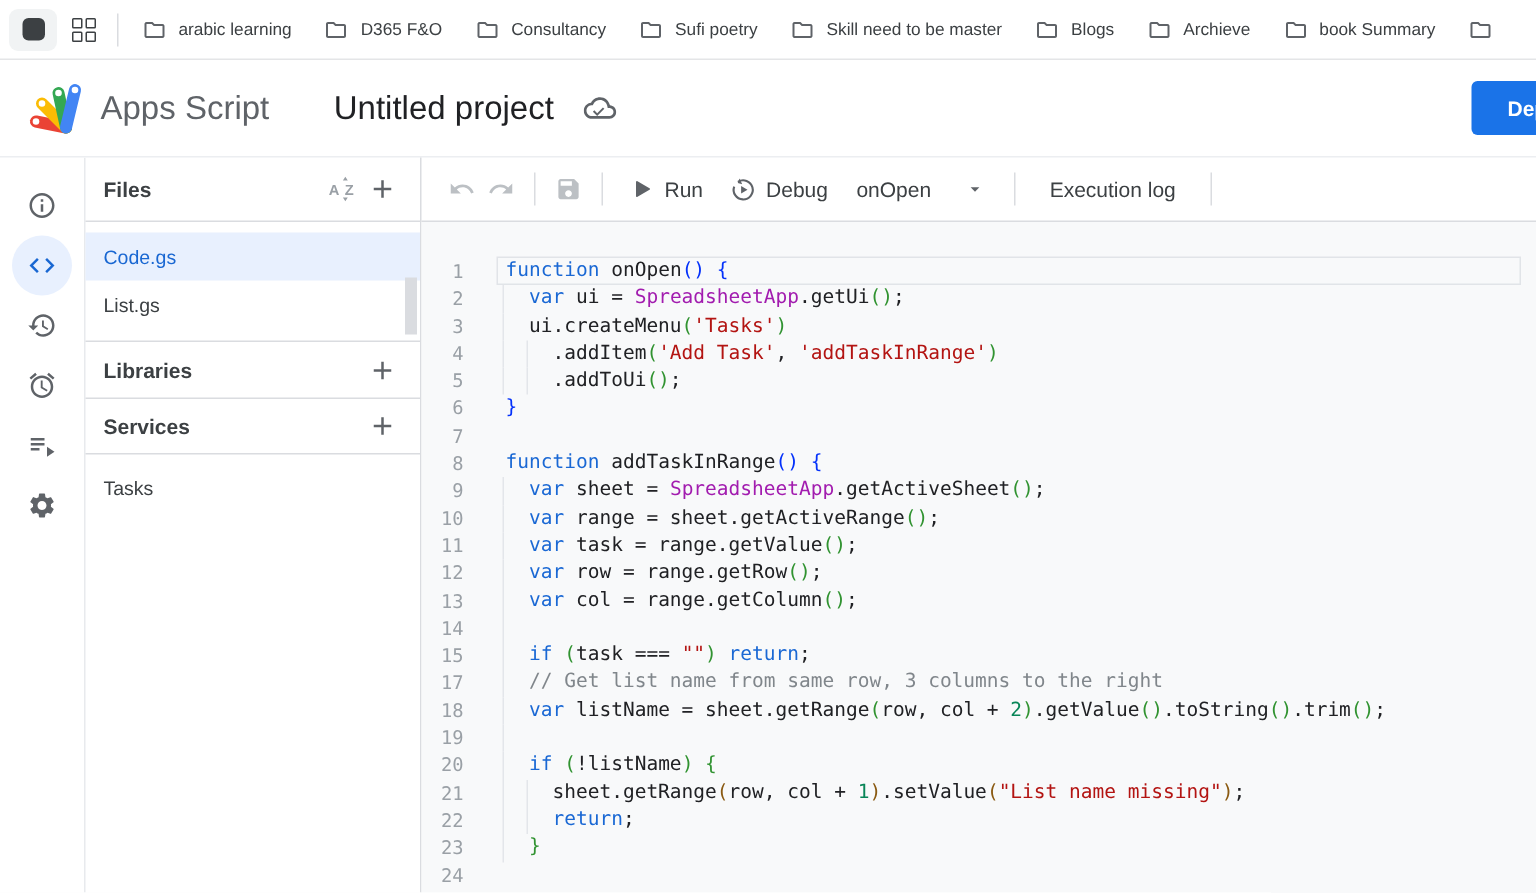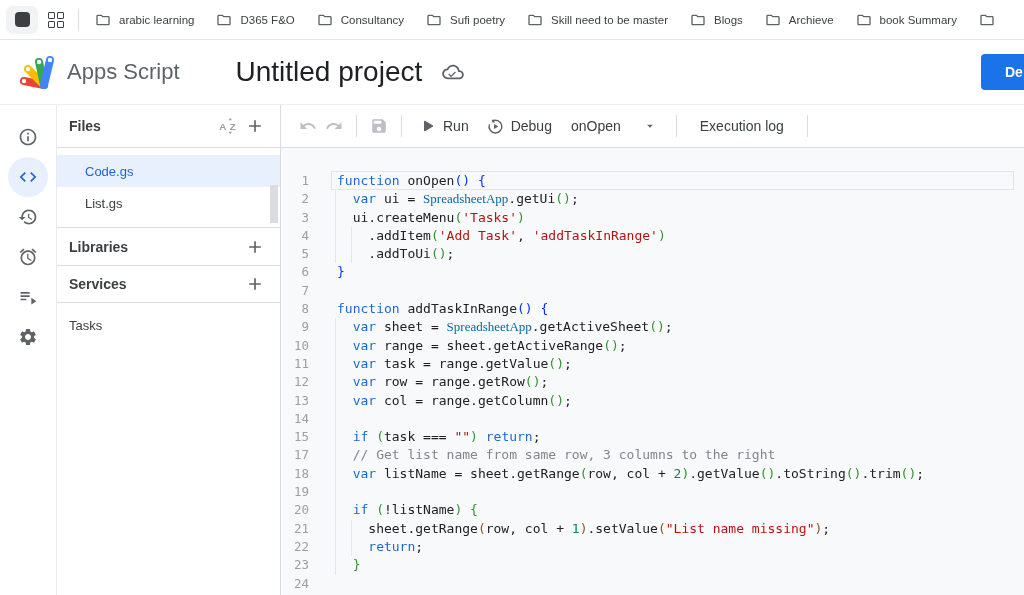--- a/index.html
+++ b/index.html
@@ -20,21 +20,21 @@
   .bm-list { display:flex; align-items:center; gap:22px; flex:1; overflow:hidden; }
   .bm { display:flex; align-items:center; gap:8px; white-space:nowrap;
     font-size:11.5px; color:#3c4043; cursor:pointer; }
   .bm svg { flex:0 0 auto; }
 
   
   .app-header { height:65px; display:flex; align-items:center; padding-left:17px;
     background:#fff; border-bottom:1px solid #eceef1; position:relative; }
   .logo { margin-right:12px; }
   .app-name { font-size:22px; color:#5f6368; }
-  .proj-title { font-size:28px; color:#202124; margin-left:56px; cursor:pointer; }
+  .proj-title { font-size:22px; color:#202124; margin-left:43px; cursor:pointer; }
   .cloud { margin-left:20px; display:flex; align-items:center; }
   .deploy-btn { position:absolute; left:981px; top:14px; height:36px; background:#1a73e8;
     color:#fff; font-size:14px; font-weight:bold; border:none; border-radius:4px;
     padding:0 24px; white-space:nowrap; cursor:pointer; }
 
   
   .main { display:flex; height:490px; }
   .rail { width:57px; border-right:1px solid #e8eaed; padding-top:12px;
     display:flex; flex-direction:column; align-items:center; gap:0; }
   .rail-item { width:40px; height:40px; border-radius:50%; display:flex;
@@ -43,21 +43,21 @@
   .rail-item.selected { background:#e8f0fe; }
   .rail-item.selected svg { fill:#1967d2; }
 
   .files-panel { width:224px; border-right:1px solid #dadce0; position:relative; }
   .panel-header { height:43px; border-bottom:1px solid #dadce0; display:flex;
     align-items:center; padding:0 12px; }
   .panel-title { font-size:14px; font-weight:bold; color:#3c4043; flex:1; }
   .ph-ic { display:flex; align-items:center; justify-content:center; width:26px;
     height:26px; cursor:pointer; }
   .files-list { padding-top:7px; }
-  .file-row { height:32px; display:flex; align-items:center; padding-left:28px;
+  .file-row { height:32px; display:flex; align-items:center; padding-left:12px;
     font-size:13px; color:#3c4043; cursor:pointer; }
   .file-row.selected { background:#e8f0fe; color:#1967d2; }
   .section-row { height:38px; border-top:1px solid #dadce0; display:flex;
     align-items:center; padding:0 12px;justify-content:space-between; }
   .section-row:last-of-type { border-bottom:1px solid #dadce0; }
   .section-label { font-size:14px; font-weight:bold; color:#3c4043; flex:1; }
   .svc-row { margin-top:15px; padding-left:12px; font-size:13px; color:#3c4043;
     cursor:pointer; }
   .files-scroll { position:absolute; right:2px; top:80px; width:8px; height:38px;
     background:#dadce0; border-radius:0; }
@@ -83,21 +83,21 @@
     overflow:hidden; }
   .line { position:relative; height:18.3px; line-height:18.3px; display:flex;
     white-space:pre; }
   .gutter { width:28px; text-align:right; color:#9aa0a6; flex:0 0 auto;
     font-size:12.5px; }
   .content { padding-left:28px; flex:1; }
   .guide { position:absolute; top:0; bottom:0; width:1px; background:#e3e6ea; }
   .cur-box { position:absolute; left:50px; right:10px; top:-1px; bottom:0;
     border:1px solid #e1e4e8; pointer-events:none; }
   .tk-kw  { color:#1a68d4;margin-top:47px; }
-  .tk-cls { color:#0369a1;font-family:Liberation Serif, serif; }
+  .tk-cls { color:#a21caf; }
   .tk-str { color:#b31412; }
   .tk-num { color:#098658; }
   .tk-cmt { color:#80868b; }
   .tk-pln { color:#202124; }
   .tk-b0  { color:#0431fa; }
   .tk-b1  { color:#319331; }
   .tk-b2  { color:#8a5a12; }
 </style>
 </head>
 <body>

